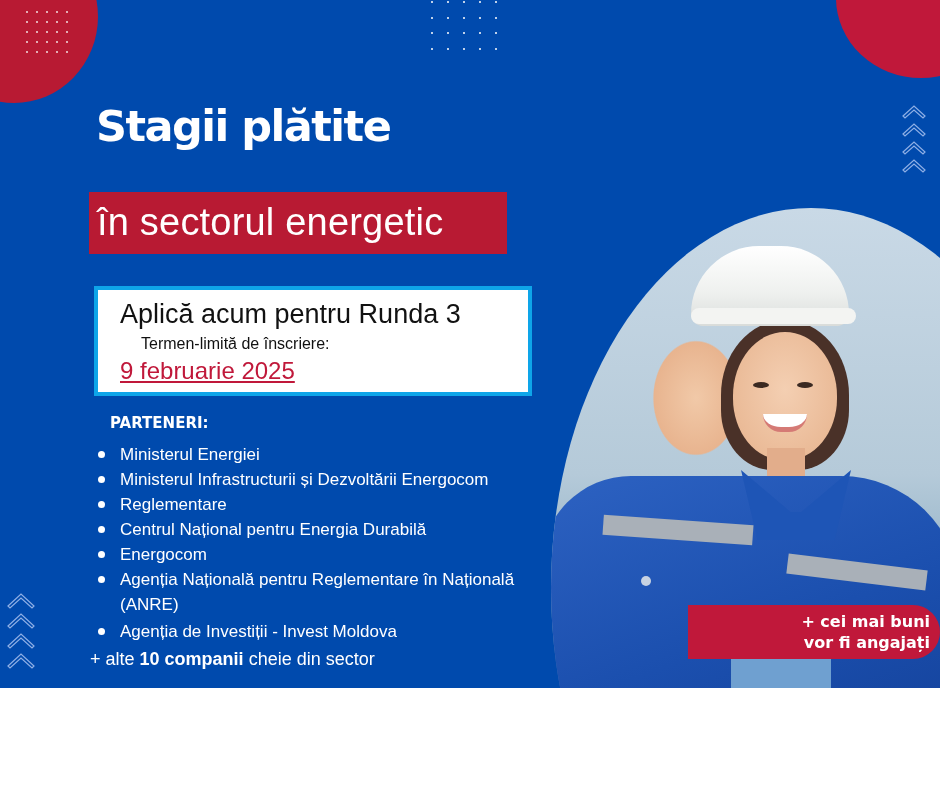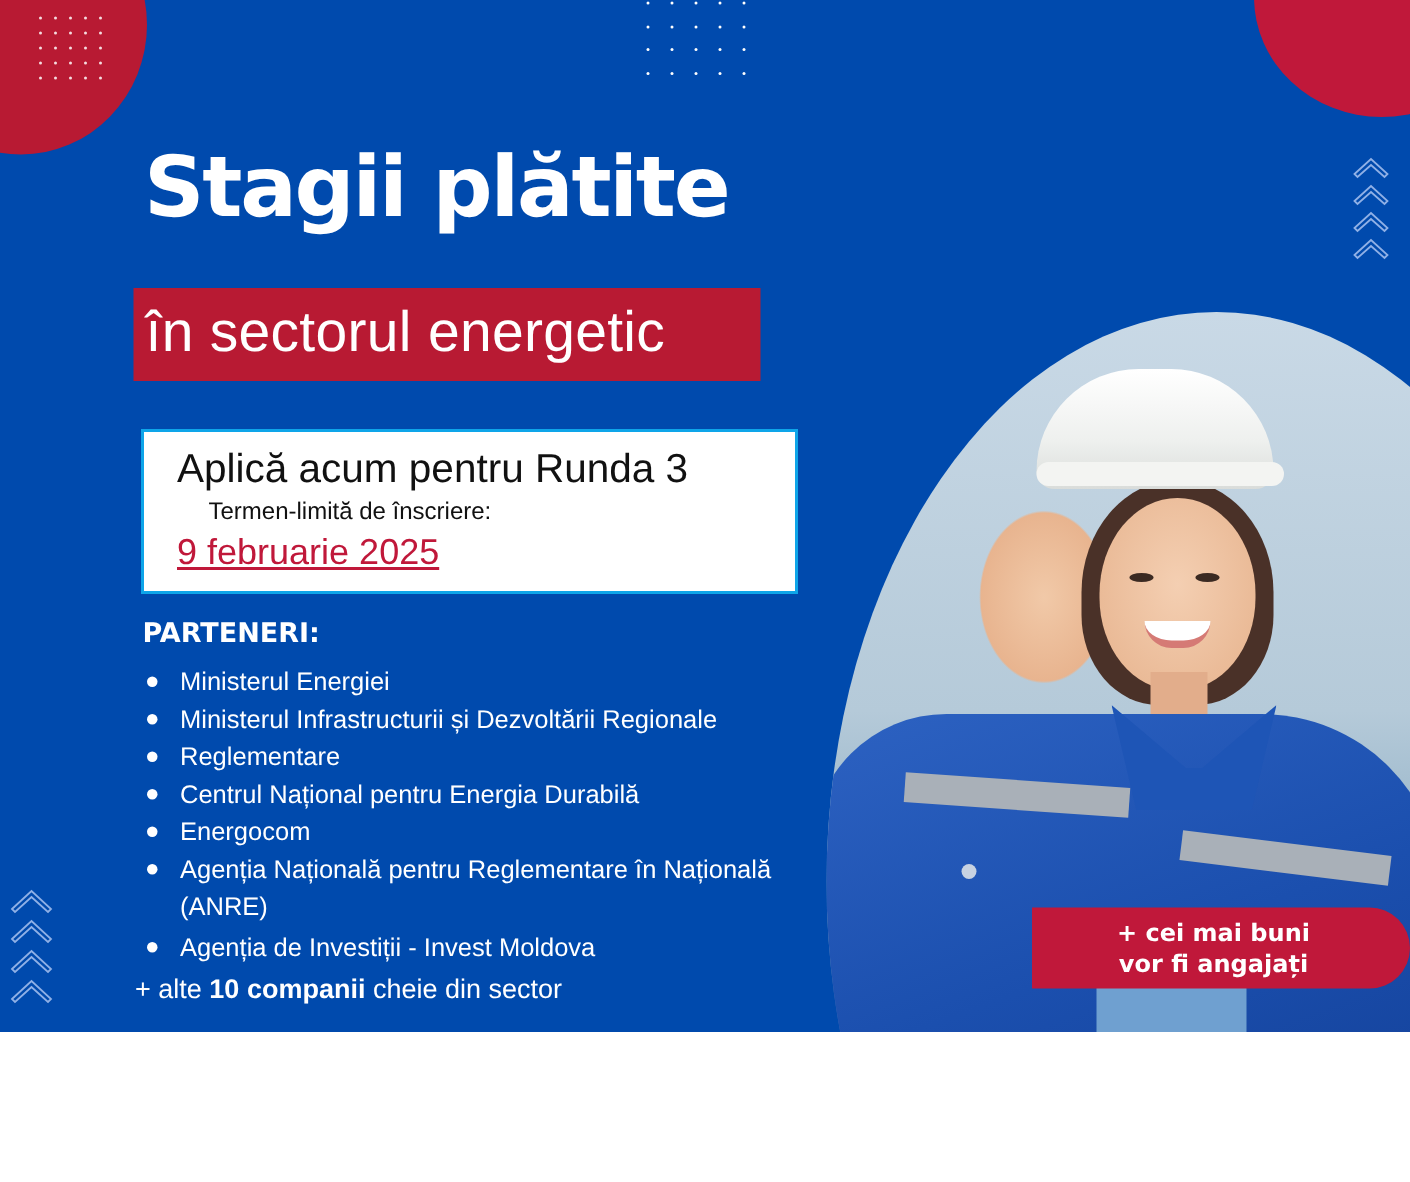--- a/index.html
+++ b/index.html
@@ -15,31 +15,31 @@
   .dotgrid span { width: 2px; height: 2px; background: #fff; border-radius: 50%; display: block; }
   .dots-tl { left: 26px; top: 11px; grid-template-columns: repeat(5, 2px); column-gap: 8px; row-gap: 8px; }
   .dots-tl span { background: rgba(255,255,255,0.85); }
   .dots-tc { left: 431px; top: 1px; grid-template-columns: repeat(5, 2px); column-gap: 14px; row-gap: 13.5px; }
 
   .chevrons { position: absolute; display: flex; flex-direction: column; gap: 0; }
   .chevrons svg { display: block; }
   .chev-r { left: 901px; top: 102px; }
   .chev-l { left: 6px; top: 590px; }
 
-  .title { position: absolute; left: 96px; top: 86px; color: #fff; font-family: "DejaVu Sans", sans-serif; font-weight: bold; font-size: 56px; letter-spacing: -1.5px; line-height: 80px; white-space: nowrap; }
+  .title { position: absolute; left: 96px; top: 86px; color: #fff; font-family: "DejaVu Sans", sans-serif; font-weight: bold; font-size: 43px; letter-spacing: -1.5px; line-height: 80px; white-space: nowrap; }
 
   .subtitle-box { position: absolute; left: 89px; top: 192px; width: 418px; height: 62px; background: #b81a33; }
   .subtitle { position: absolute; left: 97px; top: 198px; color: #fff; font-family: "Liberation Sans", sans-serif; font-size: 38px; line-height: 48px; white-space: nowrap; letter-spacing: 0.2px; }
 
-  .apply-box { position: absolute; left: 94px; top: 286px; width: 438px; height: 110px; background: #fff; border: 2px solid #0ea5e9; }
+  .apply-box { position: absolute; left: 94px; top: 286px; width: 438px; height: 110px; background: #fff; border: 4px solid #0ea5e9; }
   .apply-title { position: absolute; left: 22px; top: 8px; color: #111; font-family: "Liberation Sans", sans-serif; font-size: 27px; line-height: 32px; white-space: nowrap; }
   .apply-label { position: absolute; left: 22px; top: 44px; color: #111; font-family: "Liberation Sans", sans-serif; font-size: 16px; line-height: 20px; white-space: nowrap; margin-left: 21px; }
   .apply-date { position: absolute; left: 22px; top: 66px; color: #c0183a; font-family: "Liberation Sans", sans-serif; font-size: 24px; line-height: 30px; white-space: nowrap; text-decoration: underline; }
 
-  .partners-heading { position: absolute; left: 95px; top: 412px; color: #fff; font-family: "DejaVu Sans", sans-serif; font-weight: bold; font-size: 18px; line-height: 22px; }
+  .partners-heading { position: absolute; left: 110px; top: 412px; color: #fff; font-family: "DejaVu Sans", sans-serif; font-weight: bold; font-size: 15px; line-height: 22px; }
   .partners-list { position: absolute; left: 96px; top: 442px; list-style: none; color: #fff; font-family: "Liberation Sans", sans-serif; font-size: 17px; }
   .partners-list li { position: relative; padding-left: 24px; line-height: 25px; white-space: nowrap; }
   .partners-list li .bullet { position: absolute; left: 2px; top: 9px; width: 7px; height: 7px; border-radius: 50%; background: #fff; }
   .partners-list li.wrap { white-space: normal; width: 420px; }
   .more { position: absolute; left: 90px; top: 647px; color: #fff; font-family: "Liberation Sans", sans-serif; font-size: 18px; line-height: 24px; white-space: nowrap; }
   .more b { font-weight: bold; }
 
   .photo-wrap { position: absolute; left: 551px; top: 208px; width: 520px; height: 760px; border-radius: 50%; overflow: hidden; }
   .photo { position: absolute; left: 0; top: 0; width: 100%; height: 100%;
     background:
@@ -56,21 +56,21 @@
   .neck { position: absolute; left: 216px; top: 240px; width: 38px; height: 40px; background: #e2ad8b; }
   .jacket { position: absolute; left: -10px; top: 268px; width: 420px; height: 320px; border-radius: 90px 120px 0 0; background: linear-gradient(160deg, #2d62c2 0%, #1b4fae 50%, #123e95 100%); }
   .stripe { position: absolute; height: 20px; background: #a9b0b8; }
   .stripe.s1 { left: 52px; top: 312px; width: 150px; transform: rotate(4deg); }
   .stripe.s2 { left: 236px; top: 354px; width: 140px; transform: rotate(7deg); }
   .collar { position: absolute; left: 190px; top: 262px; width: 110px; height: 70px; background: #1e55b6; clip-path: polygon(0 0, 45% 60%, 55% 60%, 100% 0, 85% 100%, 15% 100%); }
   .button { position: absolute; left: 90px; top: 368px; width: 10px; height: 10px; border-radius: 50%; background: #c7d2e2; }
   .tablet { position: absolute; left: 180px; top: 435px; width: 100px; height: 60px; background: #6fa0d0; border-radius: 4px; }
 
   .hire-badge { position: absolute; left: 688px; top: 605px; width: 252px; height: 54px; background: #c0183a; border-radius: 0 28px 28px 0; color: #fff; font-family: "DejaVu Sans", sans-serif; font-weight: bold; font-size: 16px; line-height: 21px; text-align: center; padding-top: 6px; padding-right: 10px; }
-  .hire-badge span { display: block; }
+  .hire-badge span { display: block; text-align: right; }
 
   .footer { position: absolute; left: 0; top: 688px; width: 940px; height: 100px; background: #fff; }
 
   .ukid { position: absolute; left: 352px; top: 707px; }
 </style>
 </head>
 <body>
 
 <div class="poster">
 
@@ -155,21 +155,21 @@
 
   <div class="apply-box">
     <div class="apply-title">Aplică acum pentru Runda 3</div>
     <div class="apply-label">Termen-limită de înscriere:</div>
     <div class="apply-date">9 februarie 2025</div>
   </div>
 
   <div class="partners-heading">PARTENERI:</div>
   <ul class="partners-list">
     <li><span class="bullet"></span><span>Ministerul Energiei</span></li>
-    <li><span class="bullet"></span><span>Ministerul Infrastructurii și Dezvoltării Regionale</span></li>
+    <li><span class="bullet"></span><span>Ministerul Infrastructurii și Dezvoltării Energocom</span></li>
     <li><span class="bullet"></span><span>Reglementare</span></li>
     <li><span class="bullet"></span><span>Centrul Național pentru Energia Durabilă</span></li>
     <li><span class="bullet"></span><span>Energocom</span></li>
     <li class="wrap"><span class="bullet"></span><span>Agenția Națională pentru Reglementare în Națională (ANRE)</span></li>
     <li style="margin-top:2px"><span class="bullet"></span><span>Agenția de Investiții - Invest Moldova</span></li>
   </ul>
   <div class="more">
     <span>+ alte</span>
     <b>10 companii</b>
     <span>cheie din sector</span>

